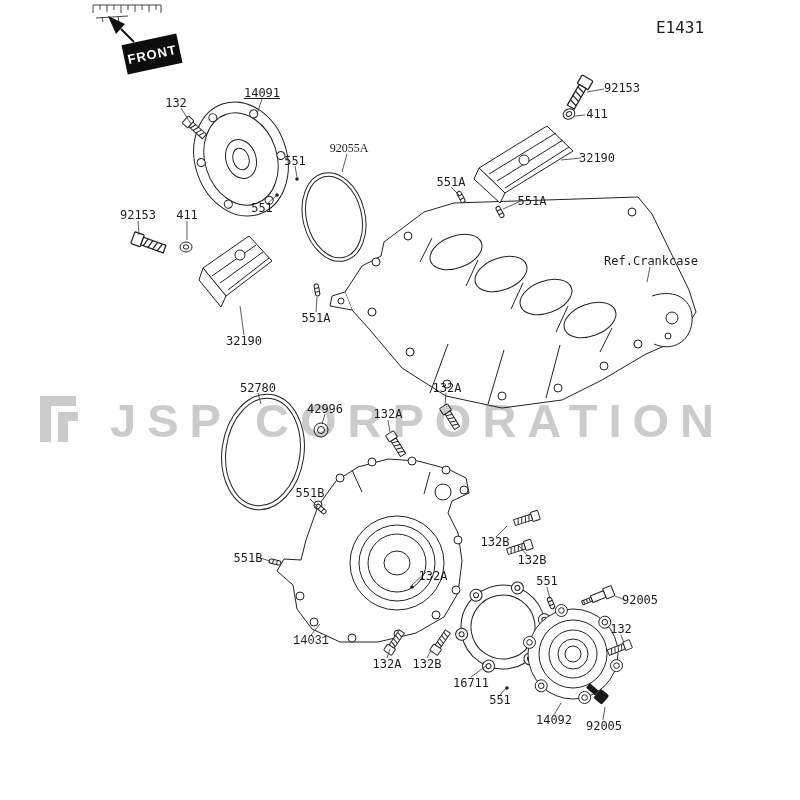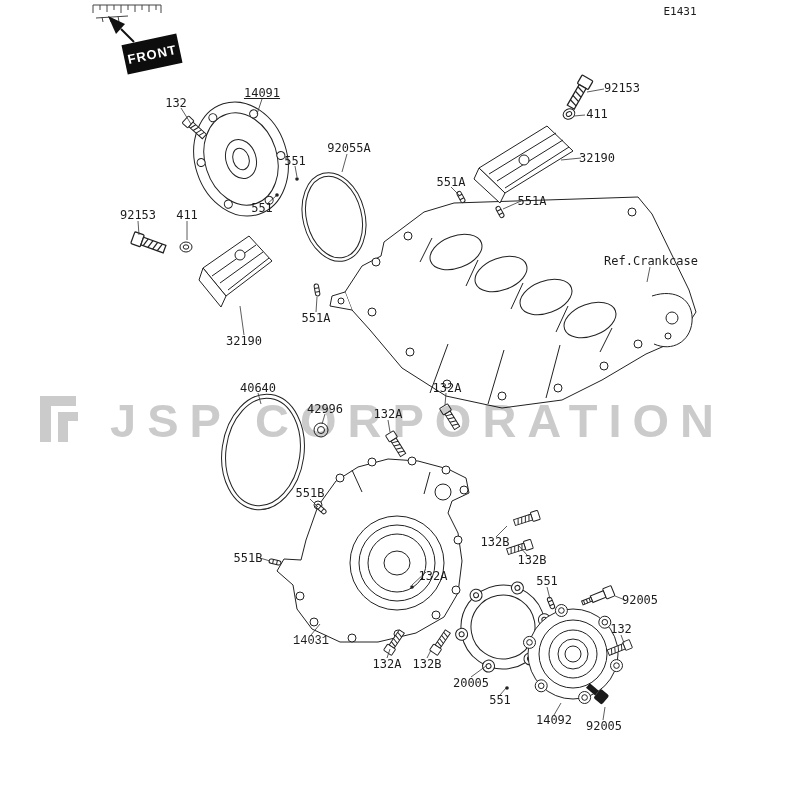--- a/index.html
+++ b/index.html
@@ -11,22 +11,22 @@
              gap:12px;pointer-events:none;mix-blend-mode:multiply;opacity:.85}
   .wm-text{font-family:"Liberation Sans","DejaVu Sans",sans-serif;font-weight:bold;font-size:47px;
            letter-spacing:11px;color:#c2c2c2;white-space:nowrap;line-height:1}
   .wm-logo{position:relative;width:58px;height:50px;flex:0 0 auto}
   .wm-logo i{position:absolute;display:block}
   .wm-b1{left:0;top:2px;width:36px;height:46px;border-left:11px solid #c2c2c2;border-top:10px solid #c2c2c2}
   .wm-b2{left:18px;top:18px;width:20px;height:30px;border-left:10px solid #c2c2c2;border-top:9px solid #c2c2c2}
   #labels{position:absolute;left:0;top:0;width:800px;height:800px;z-index:3}
   .plabel{position:absolute;transform:translate(-50%,-50%);font-size:12px;line-height:1;
           color:#1c1c1c;white-space:nowrap}
-  #code{position:absolute;z-index:3;left:680px;top:11px;transform:translate(-50%,-50%);
-        font-size:11px;color:#1c1c1c}
+  #code{position:absolute;z-index:3;left:680px;top:27px;transform:translate(-50%,-50%);
+        font-size:16px;color:#1c1c1c}
 </style>
 </head>
 <body>
 
 <div id="stage">
 
   <svg id="art" width="800" height="800" viewBox="0 0 800 800">
     <defs>
       <g id="bolt" stroke="#222" fill="#fff" stroke-width="1">
         <rect x="-1" y="-5" width="8" height="10" rx="1"></rect>
@@ -308,46 +308,46 @@
       </span>
     <span class="wm-text">JSP CORPORATION</span>
   </div>
 
   <div id="code">E1431</div>
 
   <div id="labels">
       <div class="plabel" style="left: 176px; top: 103px;">132</div>
       <div class="plabel" style="left: 262px; top: 93px; text-decoration: underline;">14091</div>
       <div class="plabel" style="left: 295px; top: 161px;">551</div>
-      <div class="plabel" style="left: 349px; top: 148px;">92055A</div>
+      <div class="plabel" style="left: 349px; top: 148px; font-family: Liberation Serif, serif;">92055A</div>
       <div class="plabel" style="left: 262px; top: 208px;">551</div>
       <div class="plabel" style="left: 451px; top: 182px;">551A</div>
       <div class="plabel" style="left: 532px; top: 201px;">551A</div>
       <div class="plabel" style="left: 622px; top: 88px;">92153</div>
       <div class="plabel" style="left: 597px; top: 114px;">411</div>
       <div class="plabel" style="left: 597px; top: 158px;">32190</div>
       <div class="plabel" style="left: 138px; top: 215px;">92153</div>
       <div class="plabel" style="left: 187px; top: 215px;">411</div>
       <div class="plabel" style="left: 244px; top: 341px;">32190</div>
       <div class="plabel" style="left: 316px; top: 318px;">551A</div>
       <div class="plabel" style="left: 651px; top: 261px;">Ref.Crankcase</div>
-      <div class="plabel" style="left: 258px; top: 388px;">40640</div>
+      <div class="plabel" style="left: 258px; top: 388px;">52780</div>
       <div class="plabel" style="left: 325px; top: 409px;">42996</div>
       <div class="plabel" style="left: 388px; top: 414px;">132A</div>
       <div class="plabel" style="left: 447px; top: 388px;">132A</div>
       <div class="plabel" style="left: 310px; top: 493px;">551B</div>
       <div class="plabel" style="left: 248px; top: 558px;">551B</div>
       <div class="plabel" style="left: 495px; top: 542px;">132B</div>
       <div class="plabel" style="left: 532px; top: 560px;">132B</div>
       <div class="plabel" style="left: 433px; top: 576px;">132A</div>
       <div class="plabel" style="left: 547px; top: 581px;">551</div>
       <div class="plabel" style="left: 640px; top: 600px;">92005</div>
       <div class="plabel" style="left: 621px; top: 629px;">132</div>
       <div class="plabel" style="left: 311px; top: 641px; font-family: Liberation Mono, monospace;">14031</div>
       <div class="plabel" style="left: 387px; top: 664px;">132A</div>
       <div class="plabel" style="left: 427px; top: 664px;">132B</div>
-      <div class="plabel" style="left: 471px; top: 683px;">20005</div>
+      <div class="plabel" style="left: 471px; top: 683px;">16711</div>
       <div class="plabel" style="left: 500px; top: 700px;">551</div>
       <div class="plabel" style="left: 554px; top: 720px; text-align: center;">14092</div>
       <div class="plabel" style="left: 604px; top: 726px;">92005</div>
     </div>
 
 </div>
 
 </body></html>

